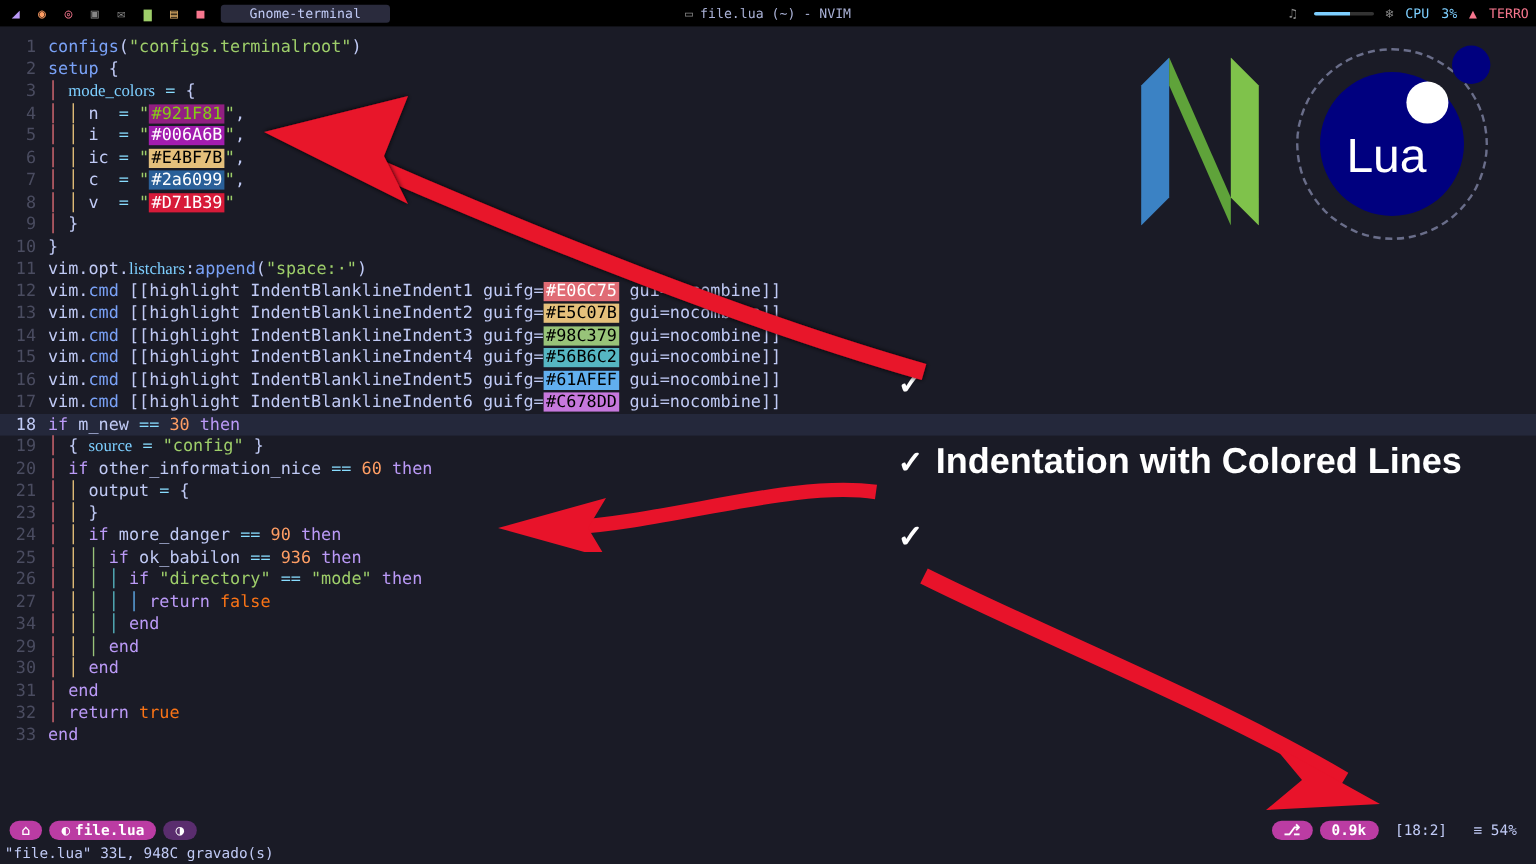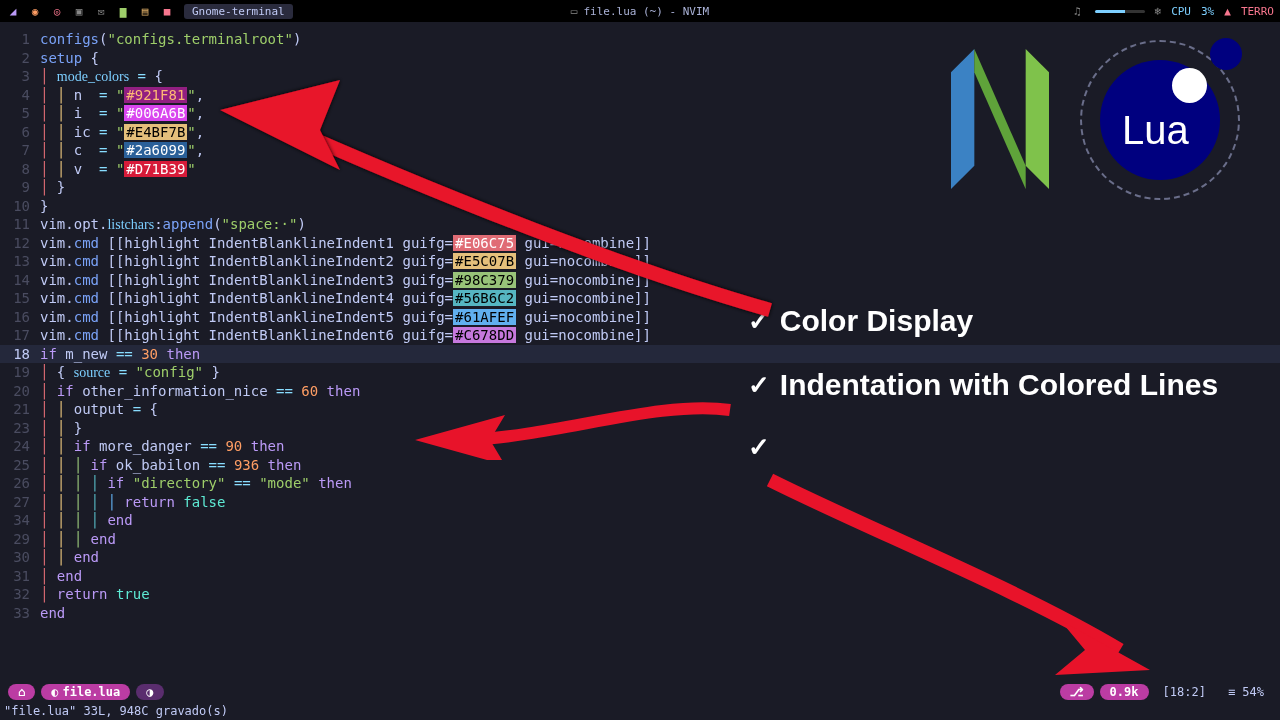--- a/index.html
+++ b/index.html
@@ -12,35 +12,35 @@
   }
   
   .topbar {
     height: 22px; width: 100%;
     background: #000; display: flex; align-items: center;
     padding: 0 6px; gap: 10px; font-size: 11px;
   }
   .topbar .tray { display:flex; gap:8px; align-items:center; }
   .topbar .center { position:absolute; left:50%; transform:translateX(-50%); display:flex; gap:6px; align-items:center;}
   .topbar .right { margin-left:auto; display:flex; gap:10px; align-items:center; }
-  .topbar .pill { background:#2a2b3d; padding:1px 8px; border-radius:3px; color:#c0caf5;}
+  .topbar .pill { background:#2a2b3d; padding:1px 24px; border-radius:3px; color:#c0caf5;}
   .tray span { width:14px; height:14px; display:inline-flex; align-items:center; justify-content:center; color:#888;}
   .volbar { width:50px; height:3px; background:linear-gradient(to right,#7dcfff 60%,#333 60%); border-radius:2px; display:inline-block; margin-left:4px;}
   
   .editor { padding-top:8px; }
   .line { display:flex; align-items:center; height:18.5px; line-height:18.5px; white-space:pre; font-size:14px; }
   .gutter { width:40px; text-align:right; color:#4a4c60; padding-right:10px; flex-shrink:0;}
   .line.current .gutter { color:#c0caf5; }
   .line.current { background:#24283b; }
   .code { }
   .kw { color:#bb9af7; }
   .fn { color:#7aa2f7; }
   .str { color:#9ece6a; }
   .num { color:#ff9e64; }
-  .bool { color:#5eead4; }
+  .bool { color:#f97316; }
   .op { color:#89ddff; }
   .prop { color:#7dcfff;font-family:Liberation Serif, serif; }
   .var { color:#c0caf5; }
   .punct { color:#c0caf5; }
   .dim { color:#565f89; }
   .indent1 { color:#e06c75; }
   .indent2 { color:#e5c07b; }
   .indent3 { color:#98c379; }
   .indent4 { color:#56b6c2; }
   .indent5 { color:#61afef; }
@@ -106,22 +106,22 @@
     <span style="color:#7dcfff">3%</span>
     <span style="color:#f7768e">▲</span>
     <span style="color:#f7768e">TERRO</span>
   </div>
 </div>
 
 <div class="editor" id="editor">
     <div class="line"><span class="gutter">1</span><span class="code"><span class="fn">configs</span><span class="punct">(</span><span class="str">"configs.terminalroot"</span><span class="punct">)</span></span></div>
     <div class="line"><span class="gutter">2</span><span class="code"><span class="fn">setup</span><span class="punct"> {</span></span></div>
     <div class="line"><span class="gutter">3</span><span class="code"><span class="indent1">│ </span><span class="prop">mode_colors</span><span class="op"> = </span><span class="punct">{</span></span></div>
-    <div class="line"><span class="gutter">4</span><span class="code"><span class="indent1">│ </span><span class="indent2">│ </span><span class="var">n </span><span class="op"> = </span><span class="str">"</span><span class="swatch" style="background: rgb(146, 31, 129); color: #fdba74;">#921F81</span><span class="str">"</span><span class="punct">,</span></span></div>
-    <div class="line"><span class="gutter">5</span><span class="code"><span class="indent1">│ </span><span class="indent2">│ </span><span class="var">i </span><span class="op"> = </span><span class="str">"</span><span class="swatch" style="background: #d946ef; color: rgb(255, 255, 255);">#006A6B</span><span class="str">"</span><span class="punct">,</span></span></div>
+    <div class="line"><span class="gutter">4</span><span class="code"><span class="indent1">│ </span><span class="indent2">│ </span><span class="var">n </span><span class="op"> = </span><span class="str">"</span><span class="swatch" style="background: rgb(146, 31, 129); color: #84cc16;">#921F81</span><span class="str">"</span><span class="punct">,</span></span></div>
+    <div class="line"><span class="gutter">5</span><span class="code"><span class="indent1">│ </span><span class="indent2">│ </span><span class="var">i </span><span class="op"> = </span><span class="str">"</span><span class="swatch" style="background: #a21caf; color: rgb(255, 255, 255);">#006A6B</span><span class="str">"</span><span class="punct">,</span></span></div>
     <div class="line"><span class="gutter">6</span><span class="code"><span class="indent1">│ </span><span class="indent2">│ </span><span class="var">ic</span><span class="op"> = </span><span class="str">"</span><span class="swatch" style="background: rgb(228, 191, 123); color: rgb(0, 0, 0);">#E4BF7B</span><span class="str">"</span><span class="punct">,</span></span></div>
     <div class="line"><span class="gutter">7</span><span class="code"><span class="indent1">│ </span><span class="indent2">│ </span><span class="var">c </span><span class="op"> = </span><span class="str">"</span><span class="swatch" style="background: rgb(42, 96, 153); color: rgb(255, 255, 255);">#2a6099</span><span class="str">"</span><span class="punct">,</span></span></div>
     <div class="line"><span class="gutter">8</span><span class="code"><span class="indent1">│ </span><span class="indent2">│ </span><span class="var">v </span><span class="op"> = </span><span class="str">"</span><span class="swatch" style="background: rgb(215, 27, 57); color: rgb(255, 255, 255);">#D71B39</span><span class="str">"</span></span></div>
     <div class="line"><span class="gutter">9</span><span class="code"><span class="indent1">│ </span><span class="punct">}</span></span></div>
     <div class="line"><span class="gutter">10</span><span class="code"><span class="punct">}</span></span></div>
     <div class="line"><span class="gutter">11</span><span class="code"><span class="var">vim</span><span class="punct">.</span><span class="var">opt</span><span class="punct">.</span><span class="prop">listchars</span><span class="punct">:</span><span class="fn">append</span><span class="punct">(</span><span class="str">"space:·"</span><span class="punct">)</span></span></div>
     <div class="line"><span class="gutter">12</span><span class="code"><span class="var">vim</span><span class="punct">.</span><span class="fn">cmd</span><span class="punct"> [[</span><span class="var">highlight IndentBlanklineIndent1 guifg=</span><span class="swatch" style="background: rgb(224, 108, 117); color: rgb(255, 255, 255);">#E06C75</span><span class="var"> gui=nocombine</span><span class="punct">]]</span></span></div>
     <div class="line"><span class="gutter">13</span><span class="code"><span class="var">vim</span><span class="punct">.</span><span class="fn">cmd</span><span class="punct"> [[</span><span class="var">highlight IndentBlanklineIndent2 guifg=</span><span class="swatch" style="background: rgb(229, 192, 123); color: rgb(0, 0, 0);">#E5C07B</span><span class="var"> gui=nocombine</span><span class="punct">]]</span></span></div>
     <div class="line"><span class="gutter">14</span><span class="code"><span class="var">vim</span><span class="punct">.</span><span class="fn">cmd</span><span class="punct"> [[</span><span class="var">highlight IndentBlanklineIndent3 guifg=</span><span class="swatch" style="background: rgb(152, 195, 121); color: rgb(0, 0, 0);">#98C379</span><span class="var"> gui=nocombine</span><span class="punct">]]</span></span></div>
     <div class="line"><span class="gutter">15</span><span class="code"><span class="var">vim</span><span class="punct">.</span><span class="fn">cmd</span><span class="punct"> [[</span><span class="var">highlight IndentBlanklineIndent4 guifg=</span><span class="swatch" style="background: rgb(86, 182, 194); color: rgb(0, 0, 0);">#56B6C2</span><span class="var"> gui=nocombine</span><span class="punct">]]</span></span></div>
@@ -156,21 +156,20 @@
     <div class="ring"></div>
     <div class="orbit"></div>
     <div class="disc"></div>
     <div class="moon"></div>
     <div class="txt">Lua</div>
   </div>
 </div>
 
 <div class="annotation" style="left:748px; top:304px;">
   <span class="check">✓</span>
-  <span>Color Display</span>
 </div>
 <div class="annotation" style="left:748px; top:368px;">
   <span class="check">✓</span>
   <span>Indentation with Colored Lines</span>
 </div>
 <div class="annotation" style="left:748px; top:432px;">
   <span class="check">✓</span>
 </div>
 
 <svg class="arrow" style="left:210px; top:60px; width:580px; height:260px;">

